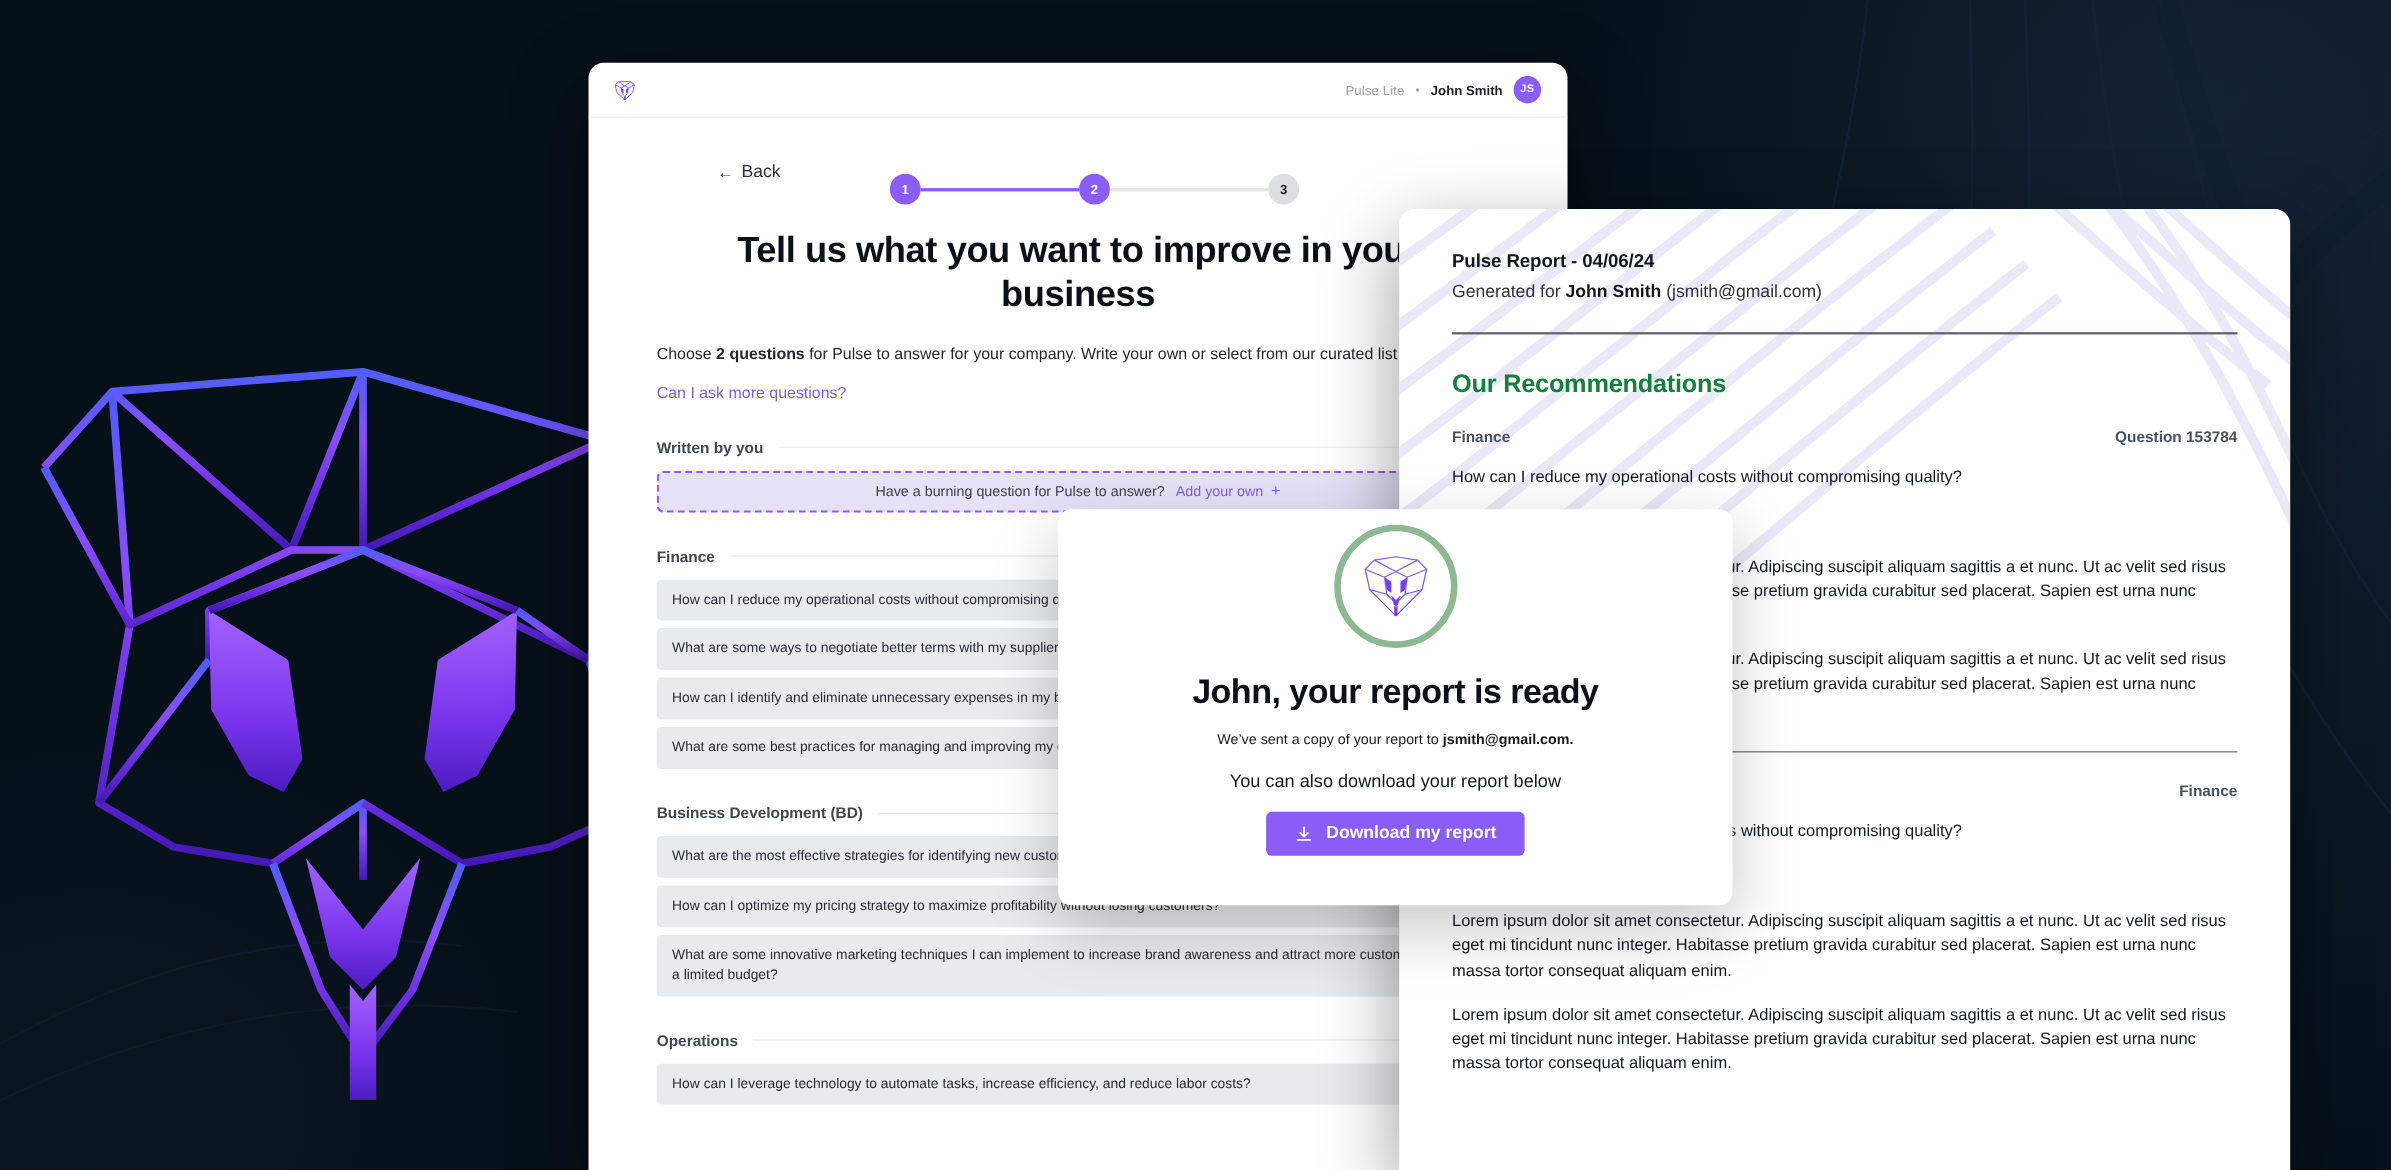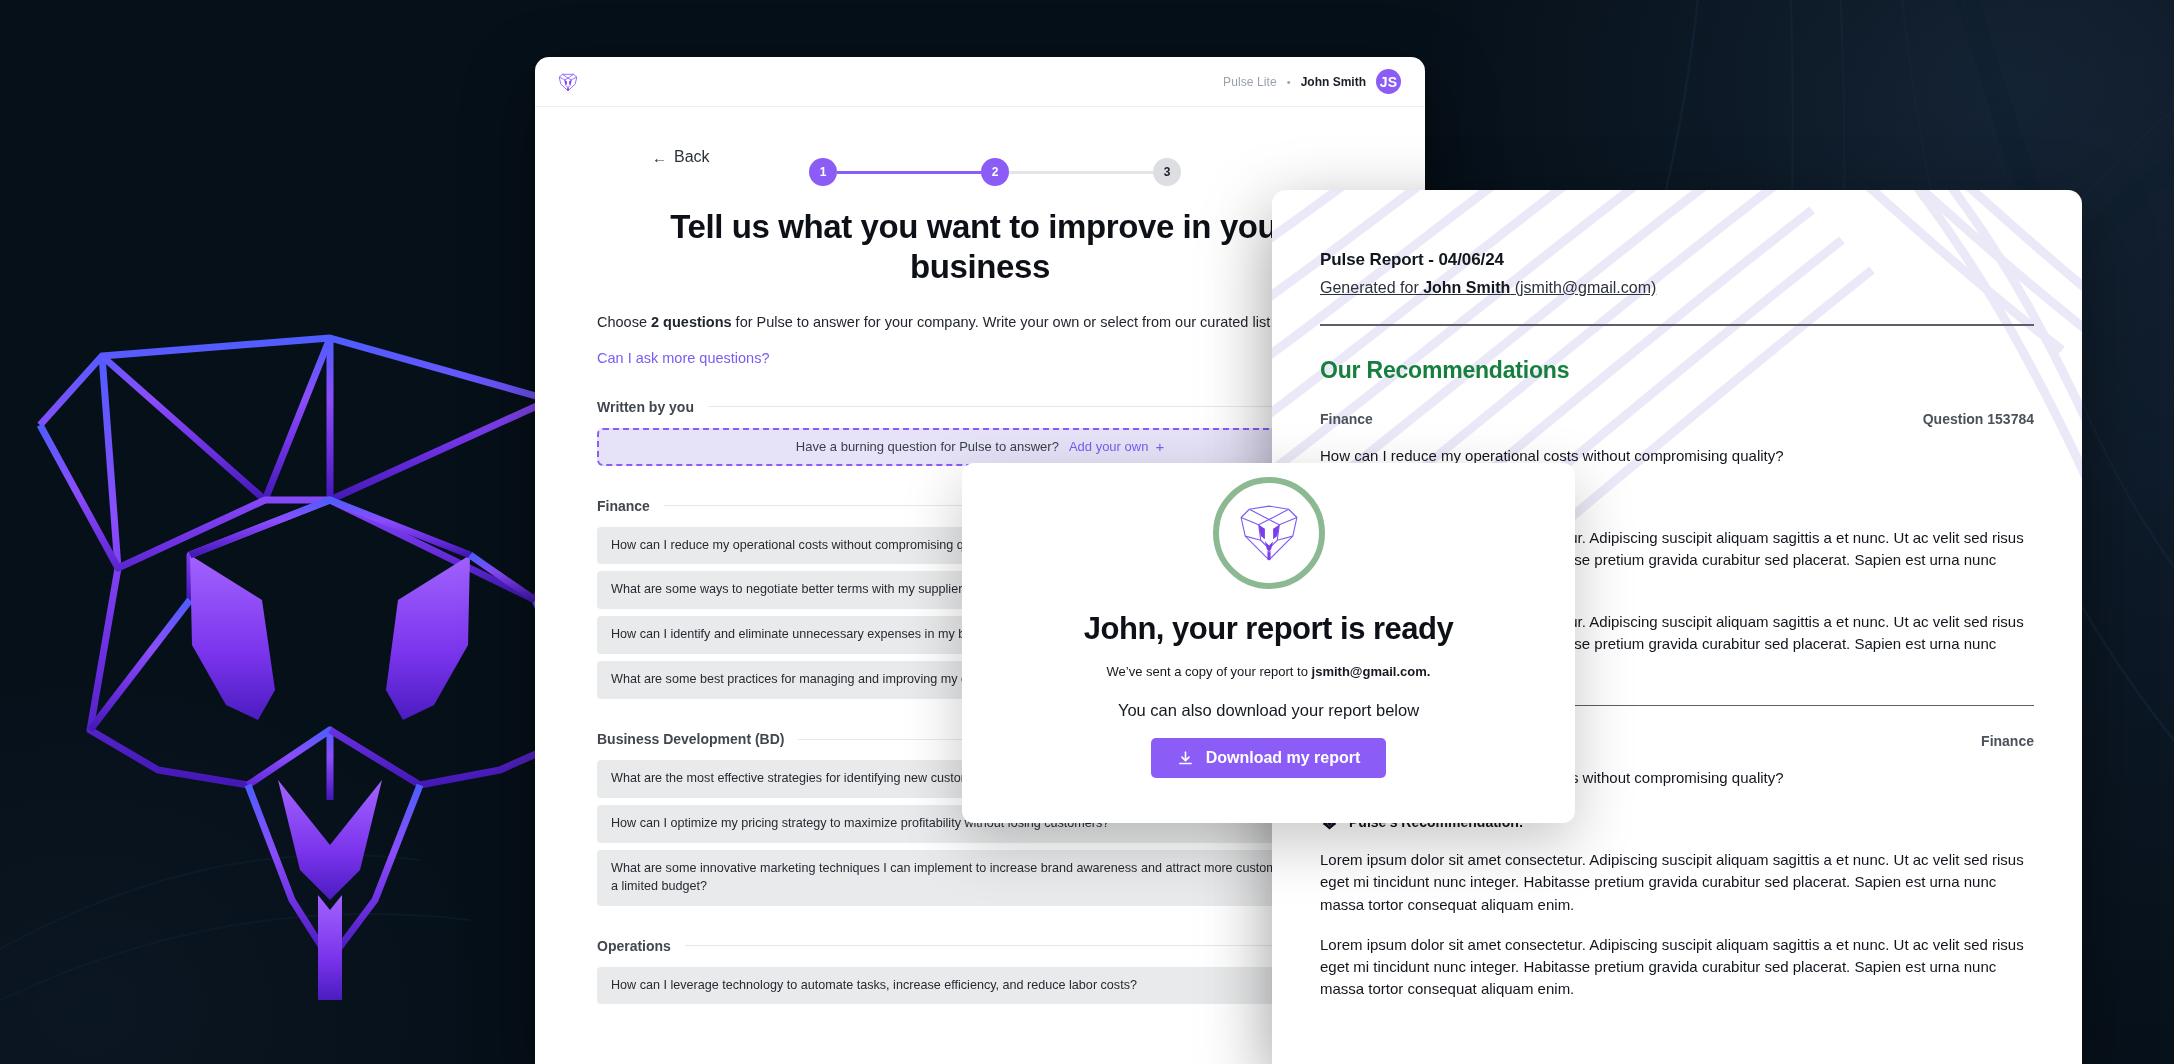--- a/index.html
+++ b/index.html
@@ -42,21 +42,21 @@
     border-bottom: 1px solid #eceef1;
   }
   .brand-mark { width: 22px; height: 22px; display: block; }
   .header-right { display: flex; align-items: center; gap: 10px; font-size: 12px; }
   .plan-label { color: #9aa1ab; letter-spacing: .1px; }
   .dot-sep { color: #9aa1ab; font-size: 11px; }
   .user-name { color: #1a1f27; font-weight: 700; }
   .avatar {
     width: 25px; height: 25px; border-radius: 50%;
     background: #8b5cf6; color: #fff;
-    font-size: 14px; font-weight: 700;
+    font-size: 10px; font-weight: 700;
     display: flex; align-items: center; justify-content: center;
     letter-spacing: .3px;
   }
 
   
   .stepbar {
     display: flex; align-items: center;
     padding: 34px 0 0 0;
     position: relative; height: 96px;
   }
@@ -129,23 +129,23 @@
   
   .report-card {
     position: absolute; left: 1272px; top: 190px;
     width: 810px; height: 874px;
     background: #ffffff;
     border-radius: 14px 14px 0 0;
     box-shadow: 0 24px 70px rgba(0,0,0,.40);
     overflow: hidden;
   }
   .report-waves { position: absolute; inset: 0; }
-  .report-inner { position: relative; padding: 60px 48px 0 48px; }
+  .report-inner { position: relative; padding: 38px 48px 0 48px; }
   .rep-title { font-size: 17px; font-weight: 700; color: #12161d; letter-spacing: -.1px; }
-  .rep-sub { margin-top: 9px; font-size: 16px; color: #2b313a; text-decoration: underline; }
+  .rep-sub { margin-top: 9px; font-size: 16px; color: #2b313a; }
   .rep-sub b { font-weight: 700; color: #12161d; }
   .rep-divider { height: 1.5px; background: #5b6068; margin: 27px 0 0 0; }
   .rep-h2 { margin-top: 31px; font-size: 23px; font-weight: 700; color: #15803d; letter-spacing: -.2px; }
   .rep-meta {
     margin-top: 27px; display: flex; justify-content: space-between;
     font-size: 14px; font-weight: 700; color: #4b515a;
   }
   .rep-q { margin-top: 20px; font-size: 15px; color: #12161d; }
   .rep-rec-head {
     margin-top: 26px; display: flex; align-items: center; gap: 10px;

